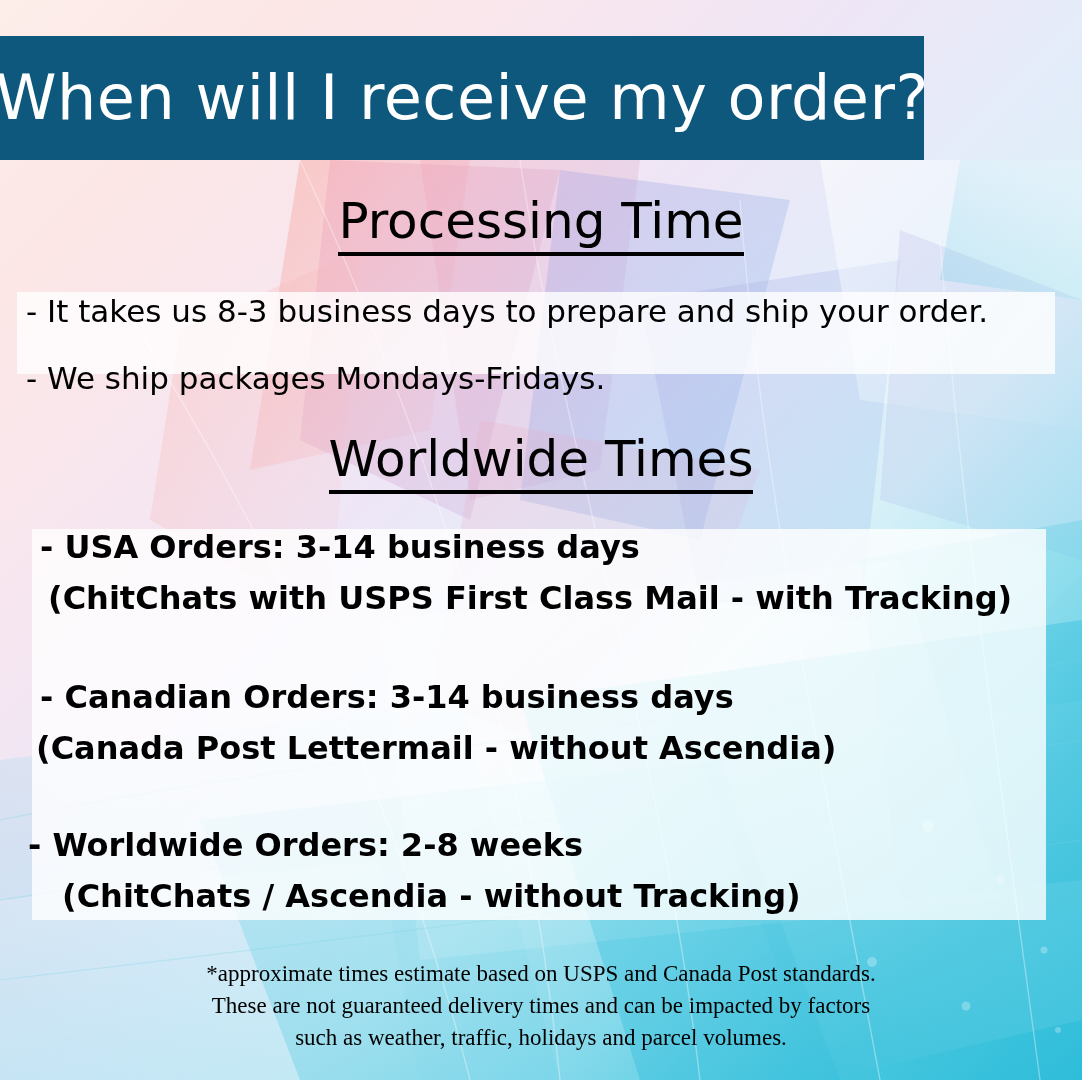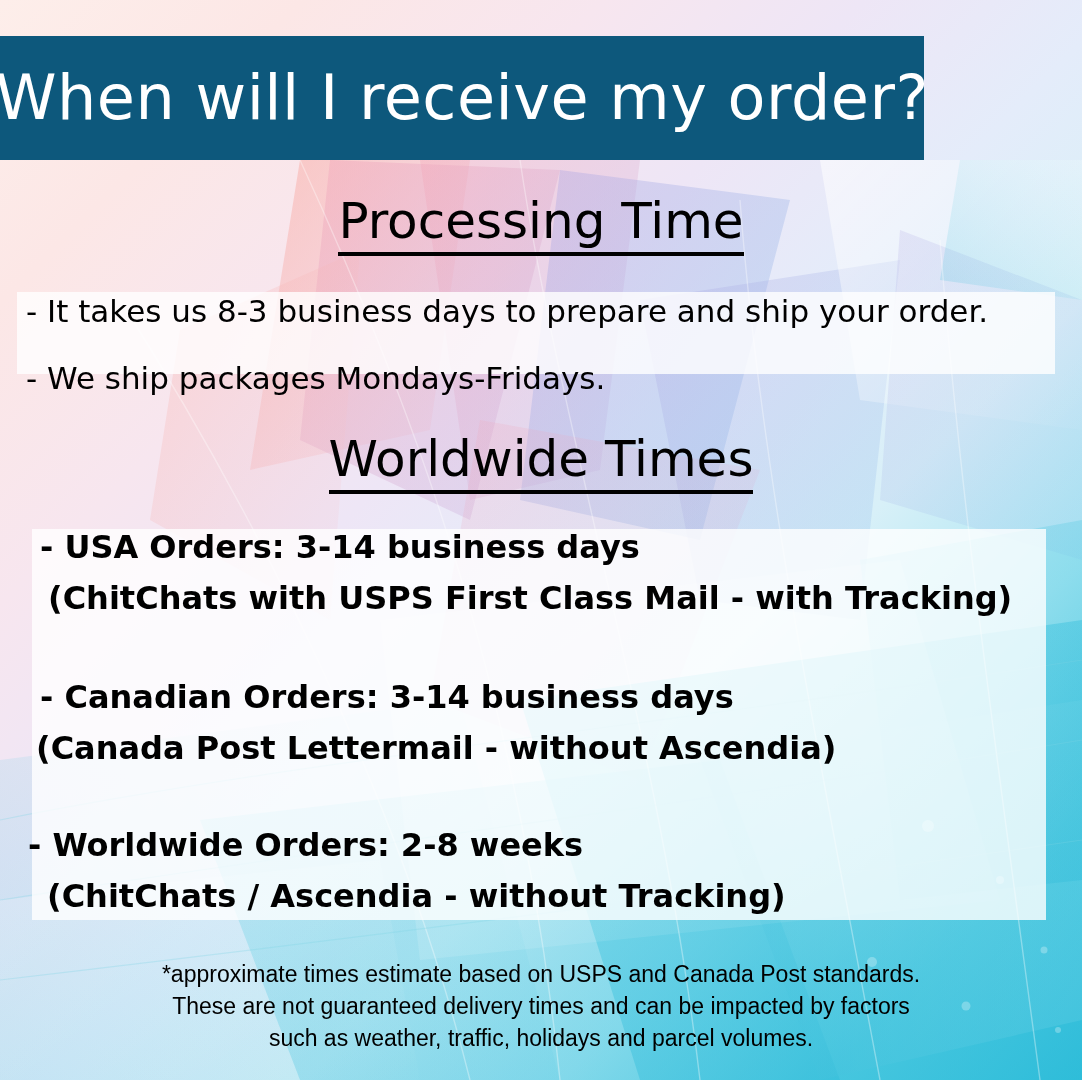--- a/index.html
+++ b/index.html
@@ -129,31 +129,31 @@
   }
   #ship-0 { left: 0px; top: 531px; width: 1082px; }
   #ship-1 { left: 0px; top: 681px; width: 1082px; }
   #ship-2 { left: 0px; top: 829px; width: 1082px; }
 
   #ship-0-a { left: 40px; top: 0px; }
   #ship-0-b { left: 48px; top: 51px; text-align: right; }
   #ship-1-a { left: 40px; top: 0px; }
   #ship-1-b { left: 36px; top: 51px; }
   #ship-2-a { left: 28px; top: 0px; }
-  #ship-2-b { left: 47px; top: 51px; text-align: right; }
+  #ship-2-b { left: 62px; top: 51px; text-align: right; }
 
   
   #footnote {
     position: absolute;
     left: 0;
     top: 958px;
     width: 1082px;
     text-align: center;
     color: #000000;
-    font-family: Liberation Sans, sans-serif;
+    font-family: Liberation Serif, serif;
     font-size: 23px;
     line-height: 32px;
   }
   #footnote div { white-space: nowrap; }
 </style>
 </head>
 <body>
 
 <div id="poster">
 

